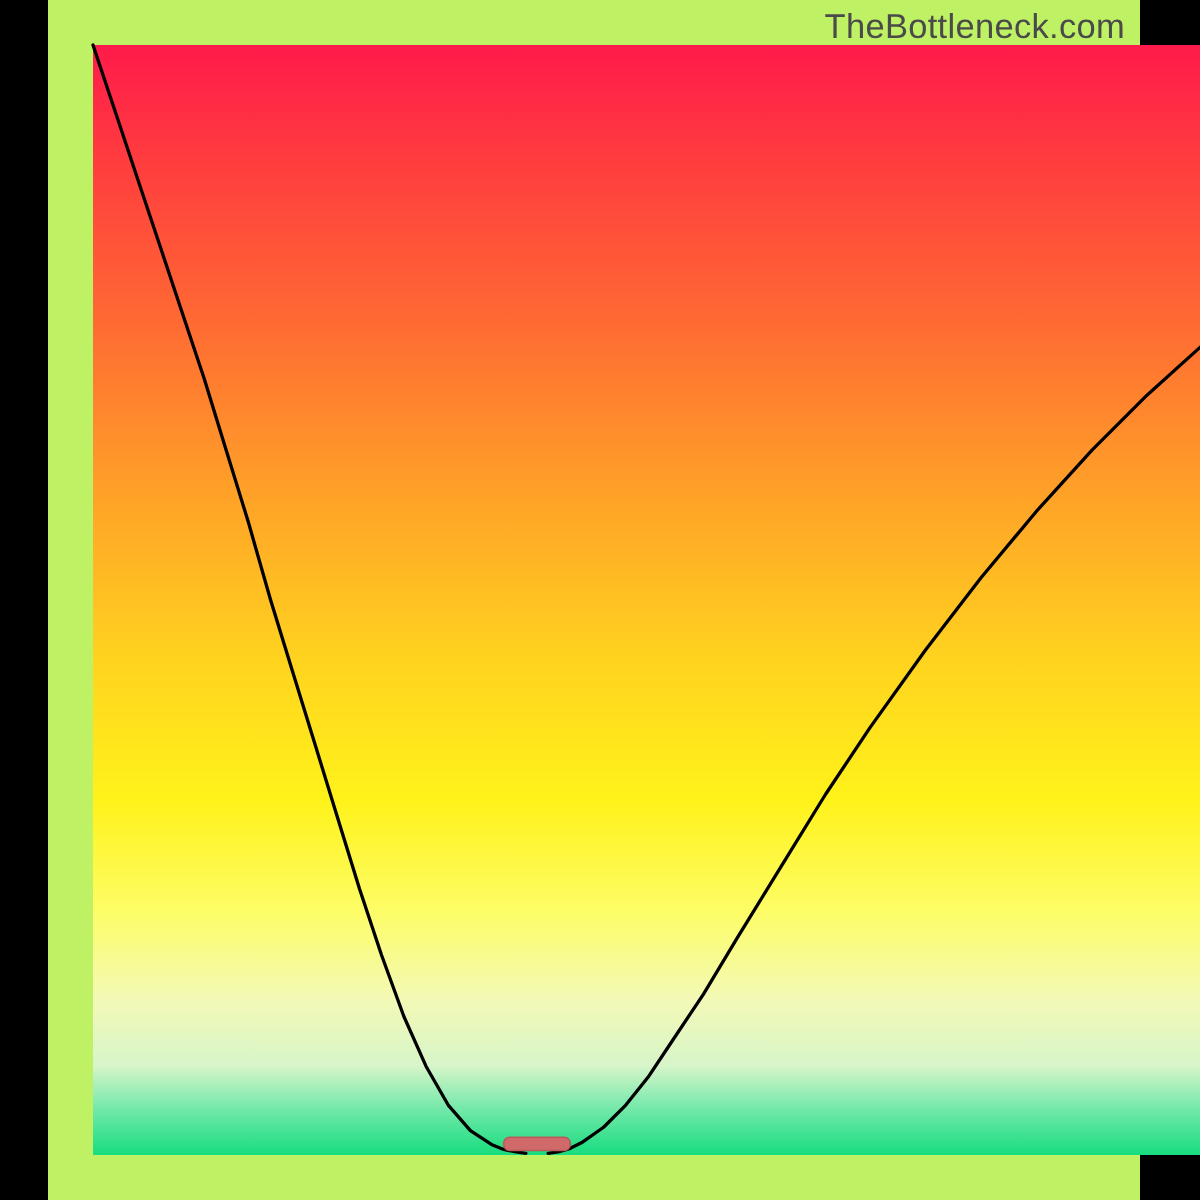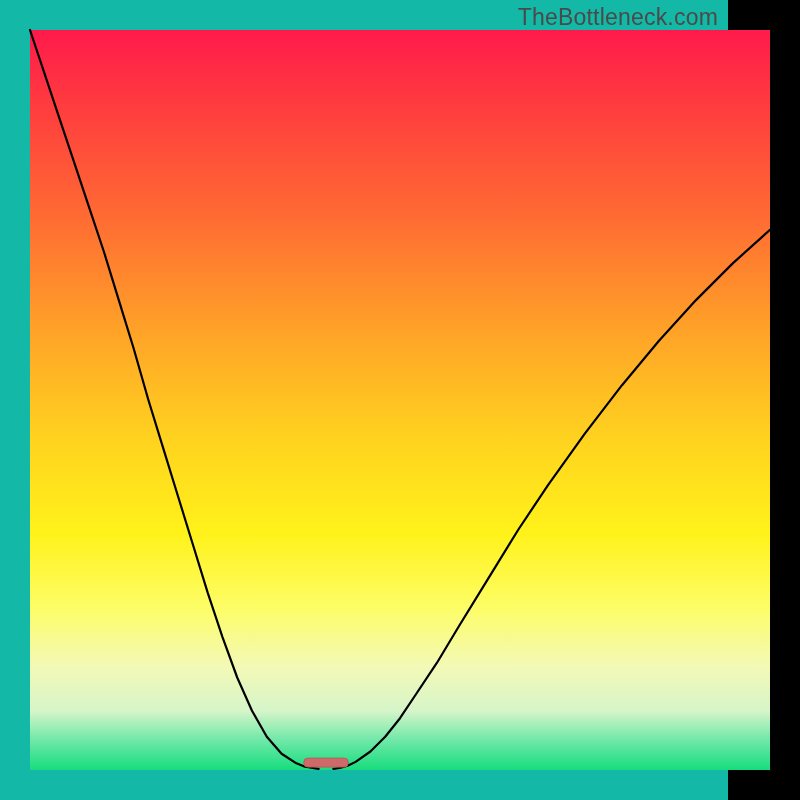--- a/index.html
+++ b/index.html
@@ -8,21 +8,22 @@
     width: 800px;
     height: 800px;
     overflow: hidden;
     background: #000;
     font-family: Arial, Helvetica, sans-serif;
   }
   .frame {
     position: relative;
     width: 728px;
     height: 800px;
-    background: #14b8a6;
+    background: #bef264;
+    margin-left: 32px;
   }
   .plot {
     position: absolute;
     left: 30px;
     top: 30px;
     width: 740px;
     height: 740px;
     background: linear-gradient(
       to bottom,
       #ff1a4b 0%,

